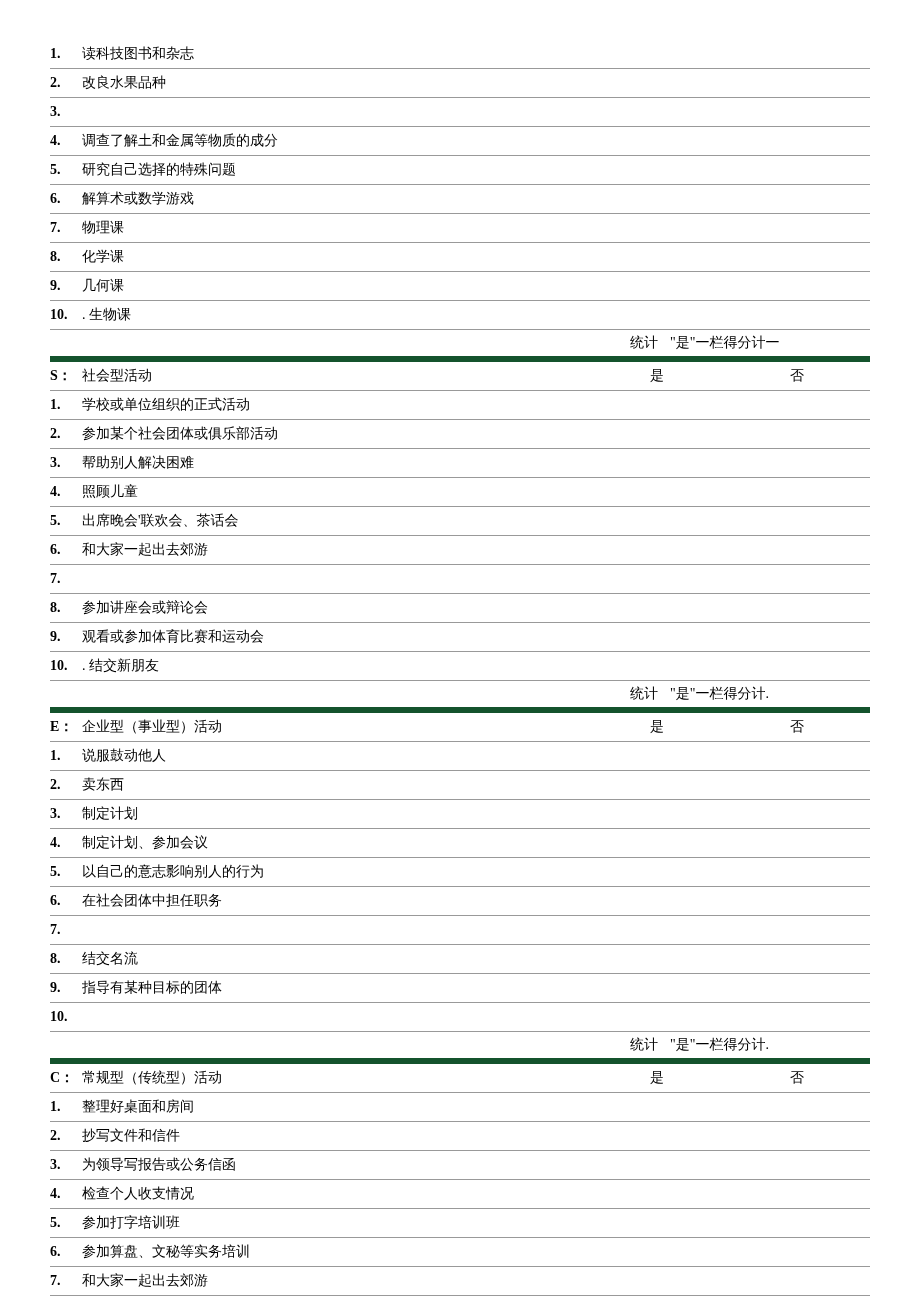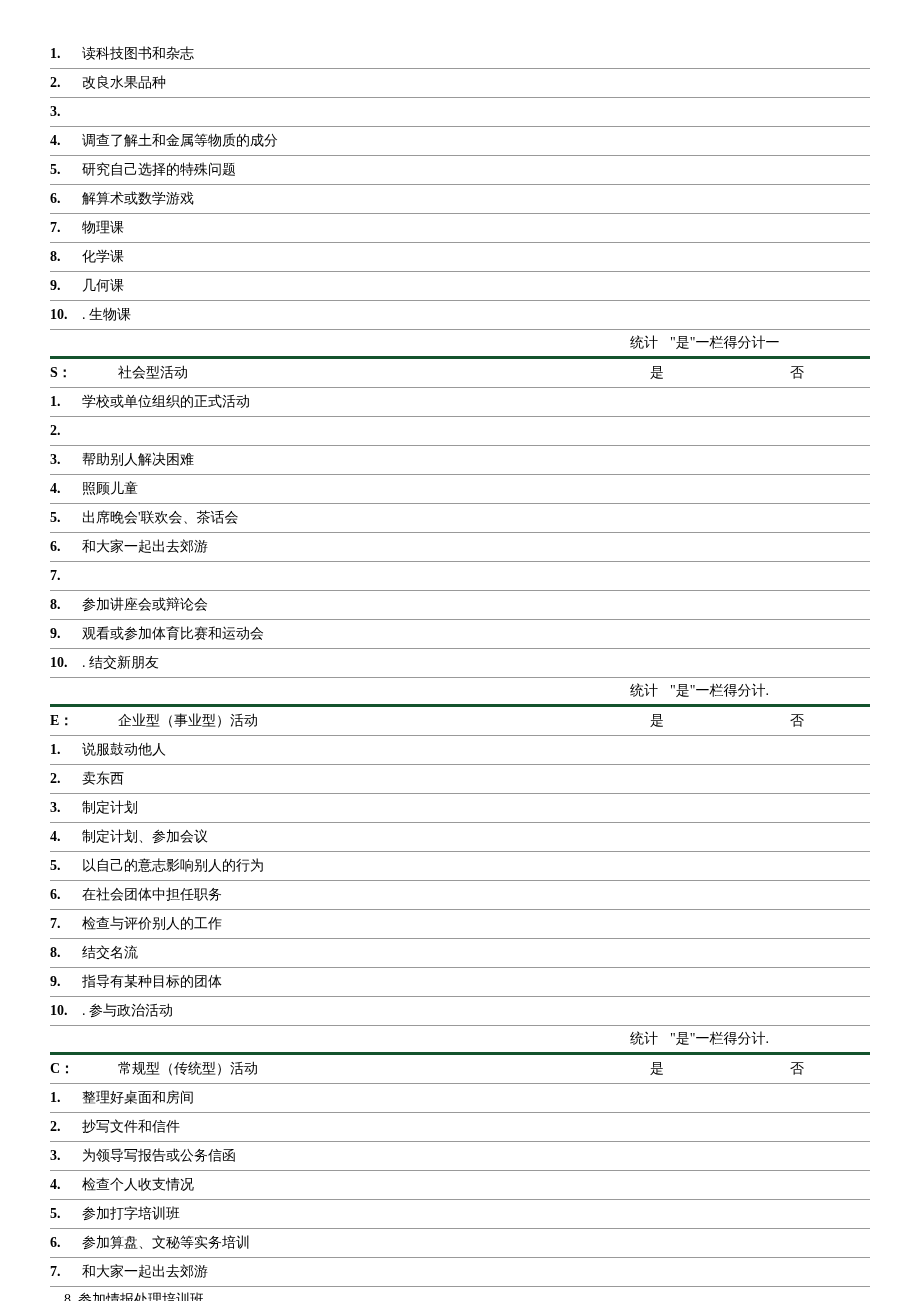--- a/index.html
+++ b/index.html
@@ -30,21 +30,21 @@
     .yes-col {
       width: 140px;
       text-align: left;
     }
     .no-col {
       width: 80px;
       text-align: left;
     }
     .stat-row {
       display: flex;
-      border-bottom: 3px solid #14532d;
+      border-bottom: 6px solid #14532d;
       min-height: 22px;
       align-items: center;
       padding: 2px 0;
     }
     .stat-spacer {
       flex: 1;
     }
     .stat-label {
       width: 40px;
     }
@@ -59,21 +59,20 @@
       padding: 2px 0;
     }
     .header-code {
       width: 28px;
       font-weight: bold;
       flex-shrink: 0;
     }
     .header-title {
       flex: 1;
       padding-left: 4px;
-      margin-left: 36px;
     }
     .header-yes {
       width: 140px;
       text-align: left;
       padding-left: 20px;
     }
     .header-no {
       width: 80px;
       text-align: left;
     }
@@ -143,20 +142,21 @@
   <span class="header-yes">是</span>
   <span class="header-no">否</span>
 </div>
 
 <div class="row">
     <span class="num">1.</span>
     <span class="text">学校或单位组织的正式活动</span>
   </div>
 <div class="row">
     <span class="num">2.</span>
+    <span class="text">参加某个社会团体或俱乐部活动</span>
   </div>
 <div class="row">
     <span class="num">3.</span>
     <span class="text">帮助别人解决困难</span>
   </div>
 <div class="row">
     <span class="num">4.</span>
     <span class="text">照顾儿童</span>
   </div>
 <div class="row">
@@ -214,33 +214,31 @@
 <div class="row">
     <span class="num">5.</span>
     <span class="text">以自己的意志影响别人的行为</span>
   </div>
 <div class="row">
     <span class="num">6.</span>
     <span class="text">在社会团体中担任职务</span>
   </div>
 <div class="row">
     <span class="num">7.</span>
-    <span class="text">检查与评价别人的工作</span>
   </div>
 <div class="row">
     <span class="num">8.</span>
     <span class="text">结交名流</span>
   </div>
 <div class="row">
     <span class="num">9.</span>
     <span class="text">指导有某种目标的团体</span>
   </div>
 <div class="row">
     <span class="num">10.</span>
-    <span class="text">. 参与政治活动</span>
   </div>
 
 <div class="stat-row">
   <span class="stat-spacer"></span>
   <span class="stat-label">统计</span>
   <span class="stat-text">"是"一栏得分计.</span>
 </div>
 <div class="header-row">
   <span class="header-code">C：</span>
   <span class="header-title">常规型（传统型）活动</span>

